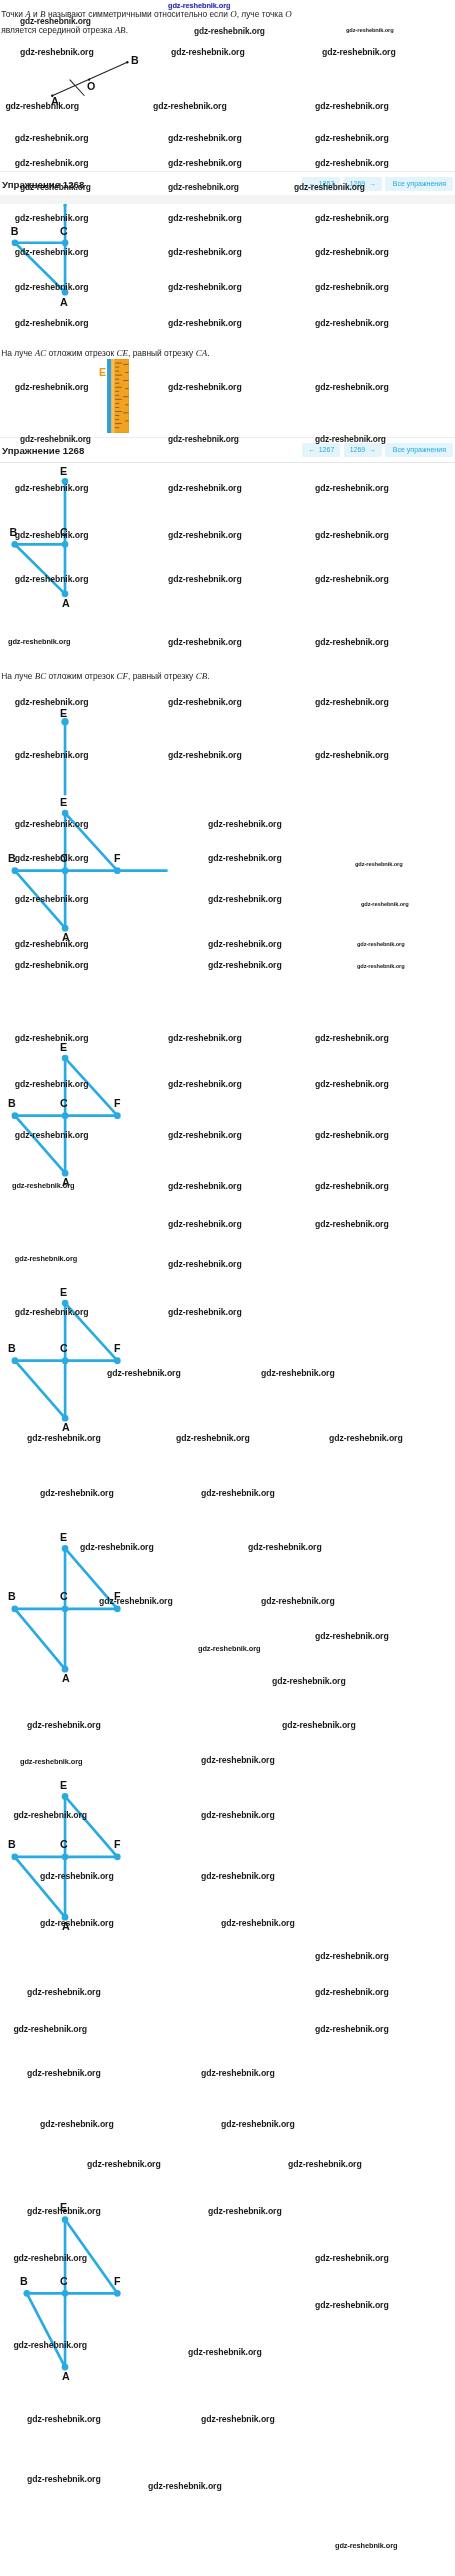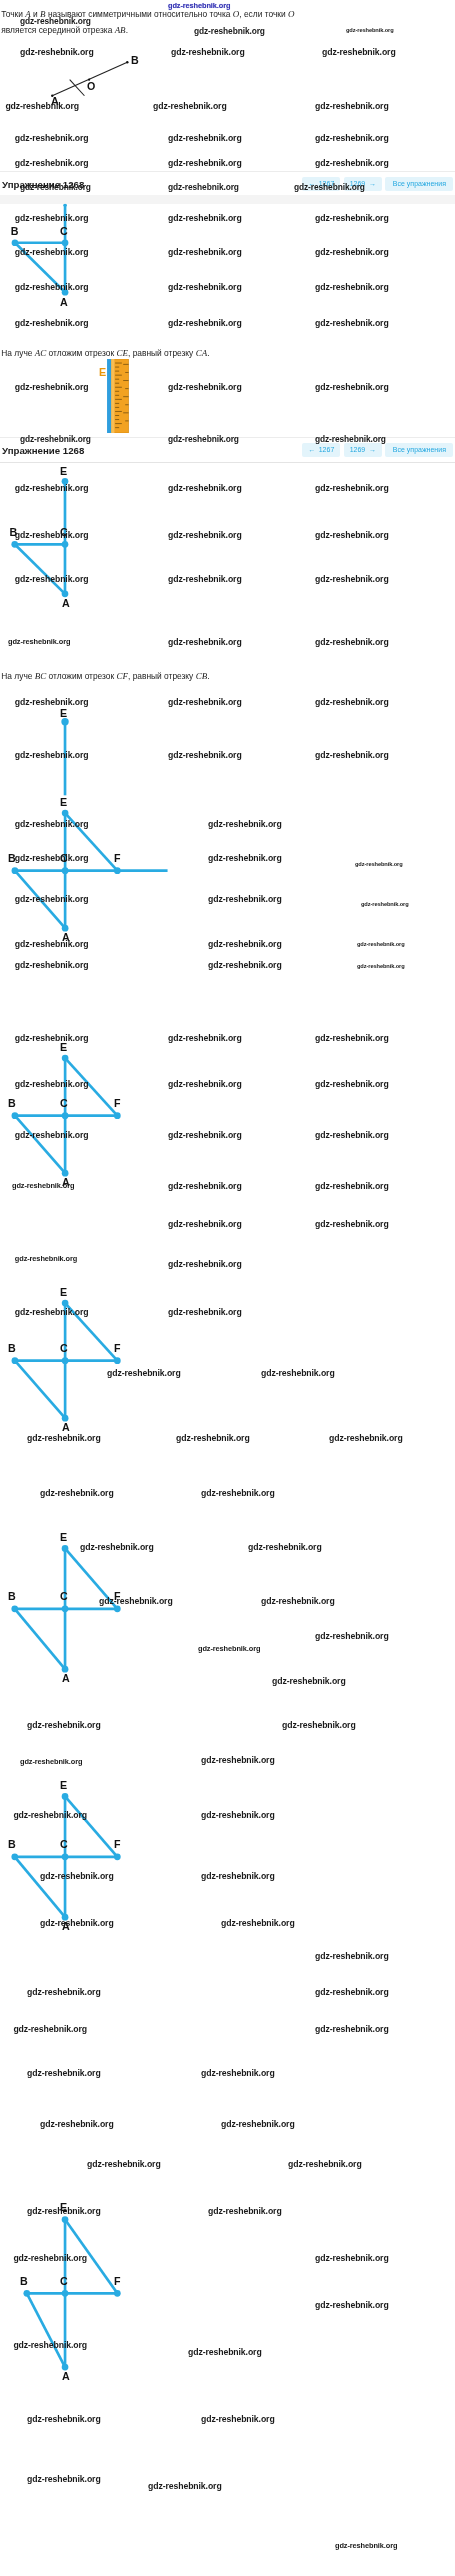--- a/index.html
+++ b/index.html
@@ -81,21 +81,21 @@
 
   
   .ruler{position:absolute;}
 </style>
 </head>
 <body>
 
 <div class="page">
 
   <div class="prose" style="left:1.3px;top:8px;">
-    <span>Точки </span><span class="mi">A</span><span> и </span><span class="mi">B</span><span> называют симметричными относительно точка </span><span class="mi">O</span><span>, если точки </span><span class="mi">O</span>
+    <span>Точки </span><span class="mi">A</span><span> и </span><span class="mi">B</span><span> называют симметричными относительно если </span><span class="mi">O</span><span>, луче точка </span><span class="mi">O</span>
   </div>
   <div class="prose" style="left:1.3px;top:24px;">
     <span>является серединой отрезка </span><span class="mi">AB</span><span>.</span>
   </div>
 
   <div class="geo" style="left:0;top:54px;">
     <svg width="201" height="54" viewBox="0 0 300 80">
       <line x1="78" y1="62" x2="190" y2="12" stroke="#222" stroke-width="1.6"></line>
       <line x1="104" y1="38" x2="126" y2="62" stroke="#222" stroke-width="1.6"></line>
       <circle cx="78" cy="62" r="1.8" fill="#111"></circle>

